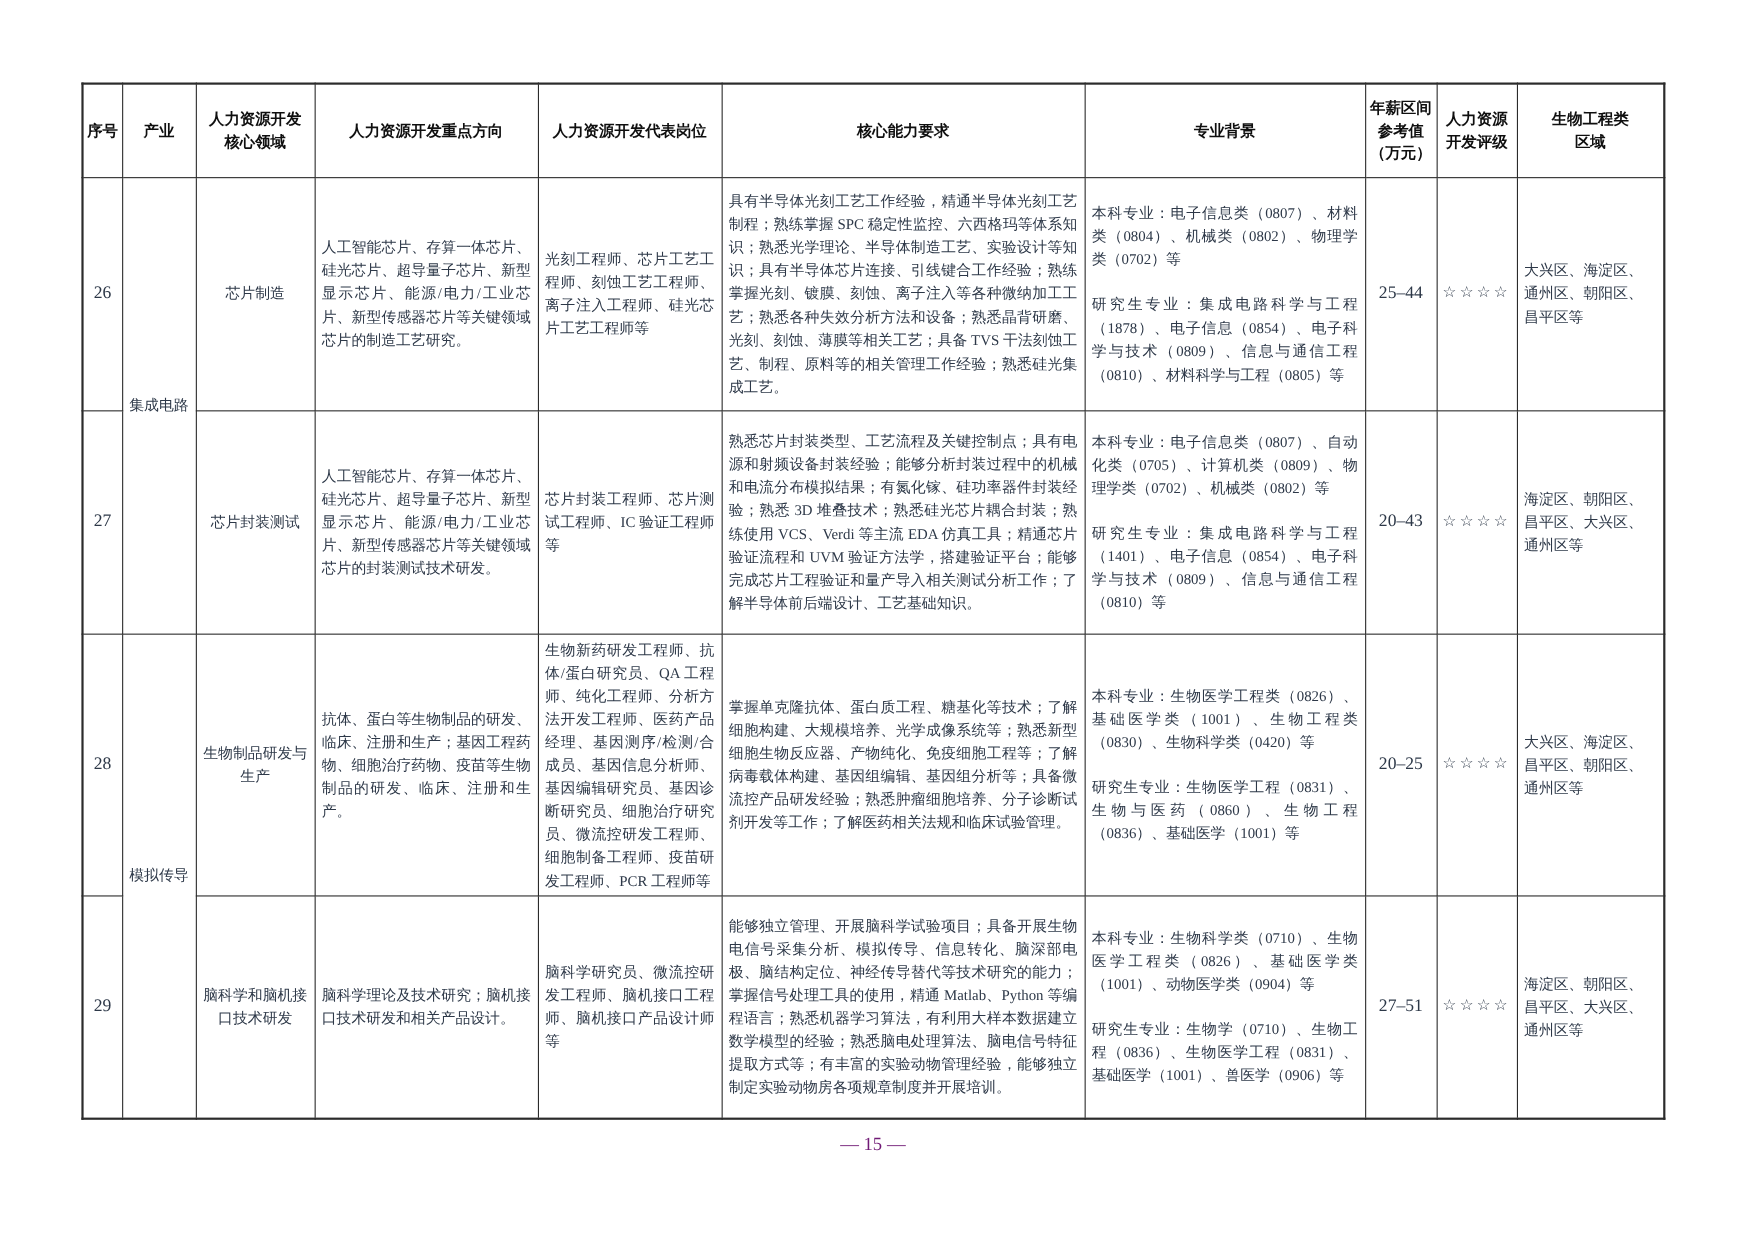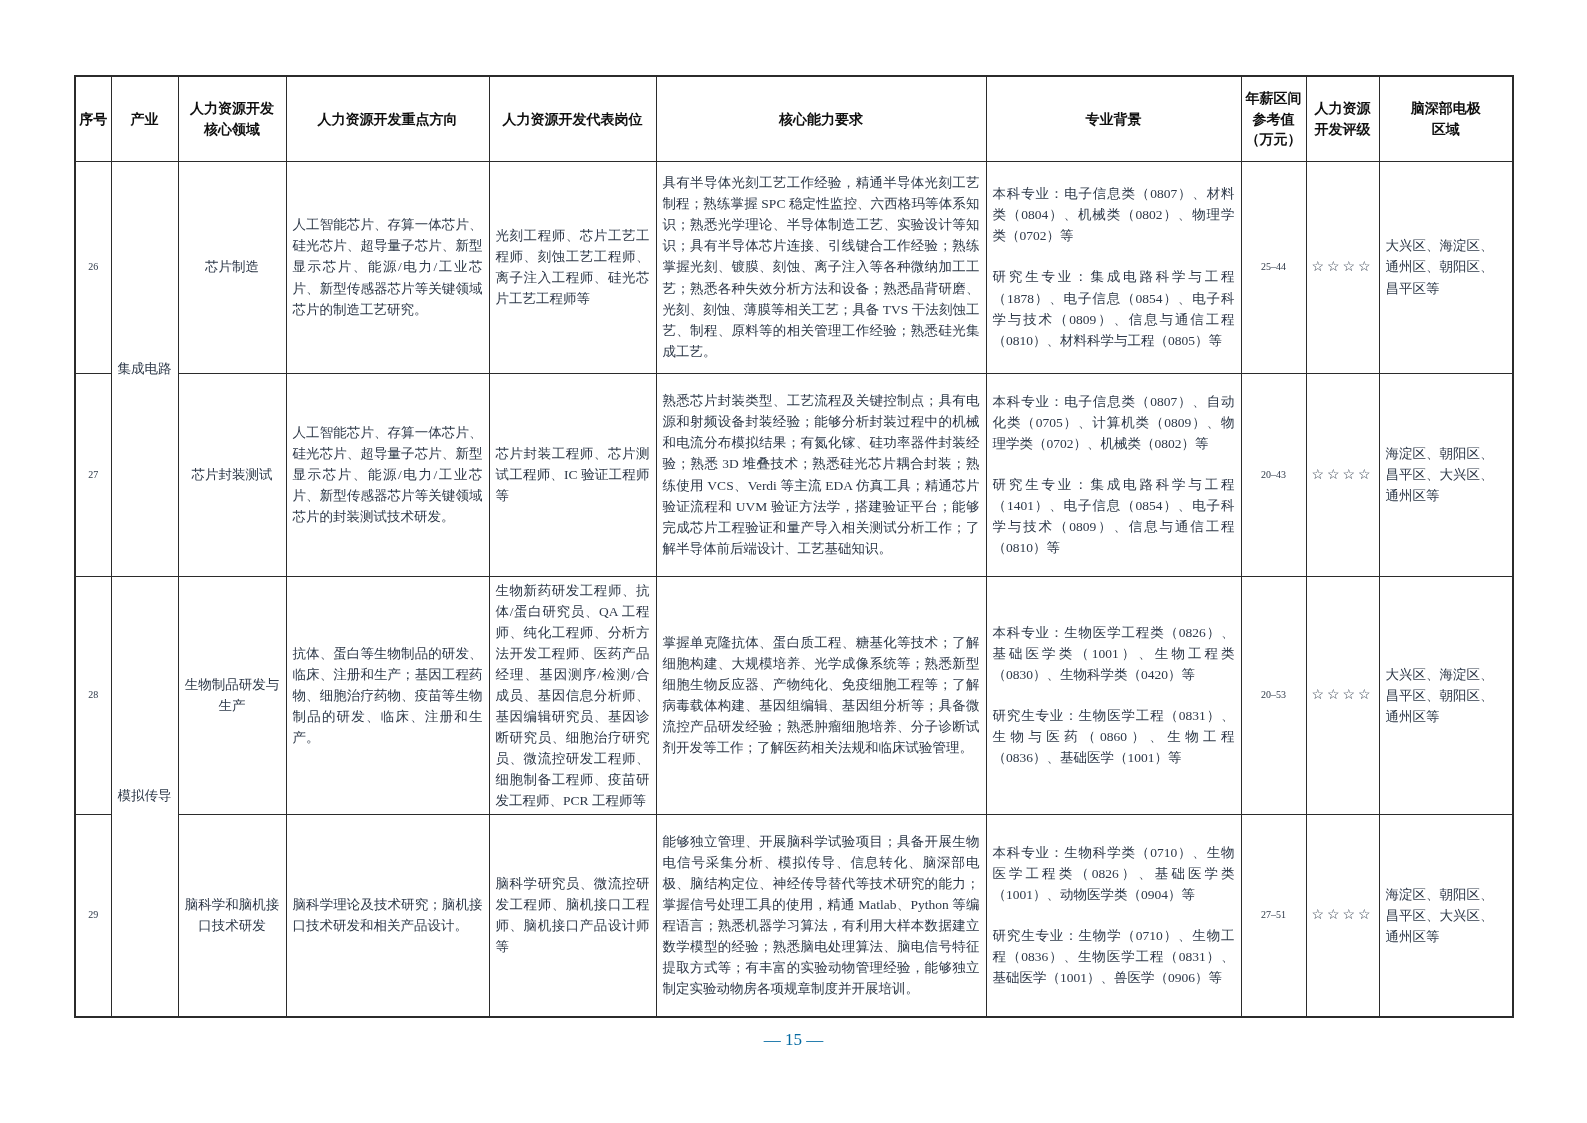--- a/index.html
+++ b/index.html
@@ -21,26 +21,26 @@
   }
   td { vertical-align:middle; font-size:13.5px; line-height:1.56; }
   tr.hrow { height:85px; }
   tr.r0 { height:212px; }
   tr.r1 { height:203px; }
   tr.r2 { height:233px; }
   tr.r3 { height:202px; }
   .center { text-align:center; }
   .pad { padding:3px 6px; }
   .jt { text-align:justify; text-justify:inter-ideograph; }
-  .num { font-size:10px; }
+  .num { font-size:16px; }
   .stars { font-size:14px; letter-spacing:3px; white-space:nowrap; }
   .bg-para + .bg-para { margin-top:20px; }
   .footer {
     position:absolute; top:1030px; left:0; width:1587px;
-    text-align:center; font-size:17px; color:#0369a1;
+    text-align:center; font-size:17px; color:#701a75;
   }
 </style>
 </head>
 <body>
 
 <table class="main">
   <colgroup>
     <col style="width:36px">
       <col style="width:67px">
       <col style="width:108px">
@@ -60,21 +60,21 @@
 核心领域</th>
       <th>人力资源开发重点方向</th>
       <th>人力资源开发代表岗位</th>
       <th>核心能力要求</th>
       <th>专业背景</th>
       <th>年薪区间
 参考值
 （万元）</th>
       <th>人力资源
 开发评级</th>
-      <th>脑深部电极
+      <th>生物工程类
 区域</th>
     </tr>
   </thead>
   <tbody>
     <tr class="r0">
       <td class="center num">26</td>
       <td class="center" rowspan="2">集成电路</td>
       <td class="center">芯片制造</td>
       <td class="pad jt">人工智能芯片、存算一体芯片、硅光芯片、超导量子芯片、新型显示芯片、能源/电力/工业芯片、新型传感器芯片等关键领域芯片的制造工艺研究。</td>
       <td class="pad jt">光刻工程师、芯片工艺工程师、刻蚀工艺工程师、离子注入工程师、硅光芯片工艺工程师等</td>
@@ -105,21 +105,21 @@
       <td class="center num">28</td>
       <td class="center" rowspan="2">模拟传导</td>
       <td class="center">生物制品研发与生产</td>
       <td class="pad jt">抗体、蛋白等生物制品的研发、临床、注册和生产；基因工程药物、细胞治疗药物、疫苗等生物制品的研发、临床、注册和生产。</td>
       <td class="pad jt">生物新药研发工程师、抗体/蛋白研究员、QA 工程师、纯化工程师、分析方法开发工程师、医药产品经理、基因测序/检测/合成员、基因信息分析师、基因编辑研究员、基因诊断研究员、细胞治疗研究员、微流控研发工程师、细胞制备工程师、疫苗研发工程师、PCR 工程师等</td>
       <td class="pad jt">掌握单克隆抗体、蛋白质工程、糖基化等技术；了解细胞构建、大规模培养、光学成像系统等；熟悉新型细胞生物反应器、产物纯化、免疫细胞工程等；了解病毒载体构建、基因组编辑、基因组分析等；具备微流控产品研发经验；熟悉肿瘤细胞培养、分子诊断试剂开发等工作；了解医药相关法规和临床试验管理。</td>
       <td class="pad jt">
         <div class="bg-para">本科专业：生物医学工程类（0826）、基础医学类（1001）、生物工程类（0830）、生物科学类（0420）等</div>
         <div class="bg-para">研究生专业：生物医学工程（0831）、生物与医药（0860）、生物工程（0836）、基础医学（1001）等</div>
       </td>
-      <td class="center num">20–53</td>
+      <td class="center num">20–25</td>
       <td class="center stars">☆☆☆☆</td>
       <td class="pad">大兴区、海淀区、昌平区、朝阳区、通州区等</td>
     </tr>
     <tr class="r3">
       <td class="center num">29</td>
       <td class="center">脑科学和脑机接口技术研发</td>
       <td class="pad jt">脑科学理论及技术研究；脑机接口技术研发和相关产品设计。</td>
       <td class="pad jt">脑科学研究员、微流控研发工程师、脑机接口工程师、脑机接口产品设计师等</td>
       <td class="pad jt">能够独立管理、开展脑科学试验项目；具备开展生物电信号采集分析、模拟传导、信息转化、脑深部电极、脑结构定位、神经传导替代等技术研究的能力；掌握信号处理工具的使用，精通 Matlab、Python 等编程语言；熟悉机器学习算法，有利用大样本数据建立数学模型的经验；熟悉脑电处理算法、脑电信号特征提取方式等；有丰富的实验动物管理经验，能够独立制定实验动物房各项规章制度并开展培训。</td>
       <td class="pad jt">

